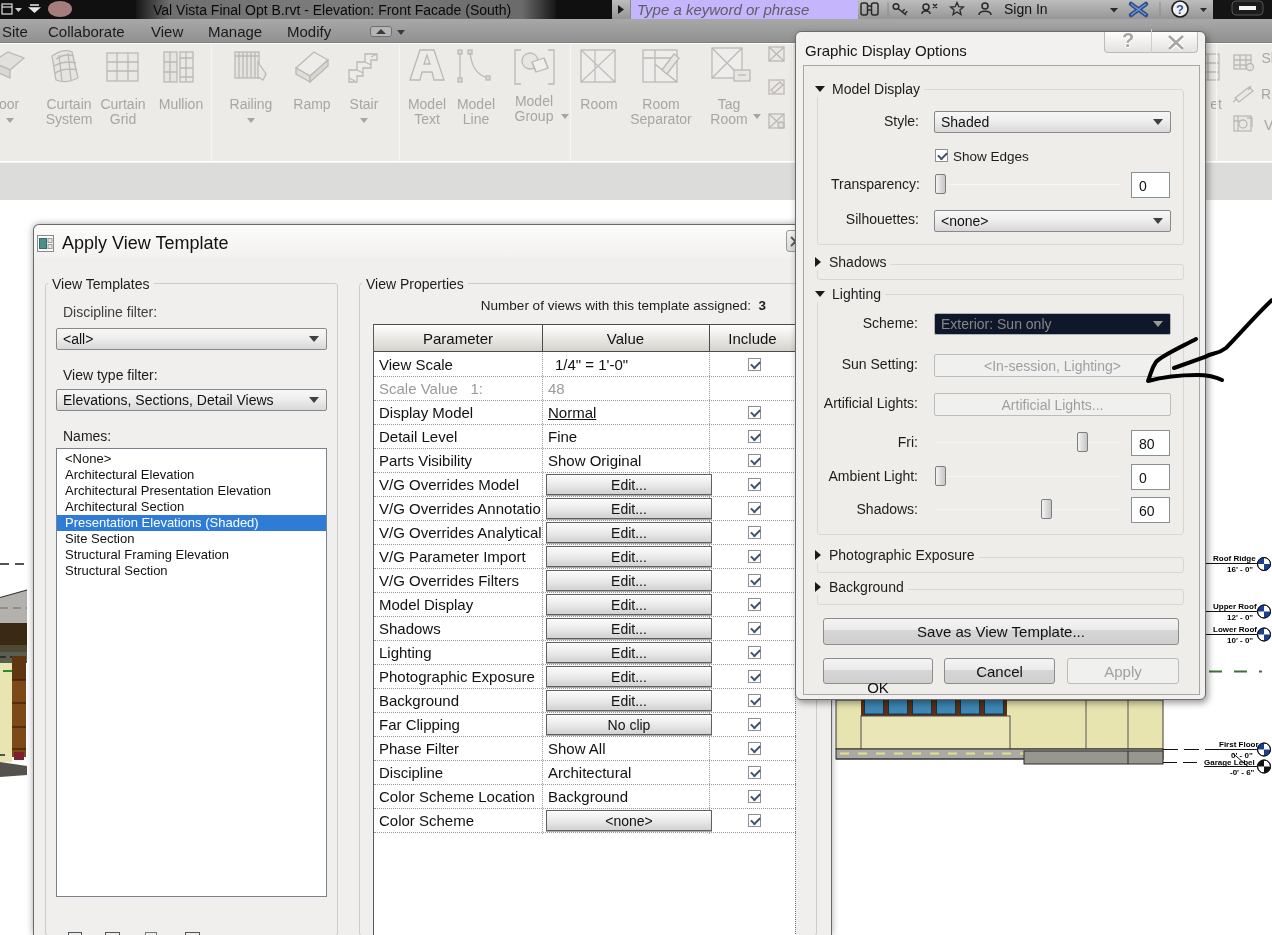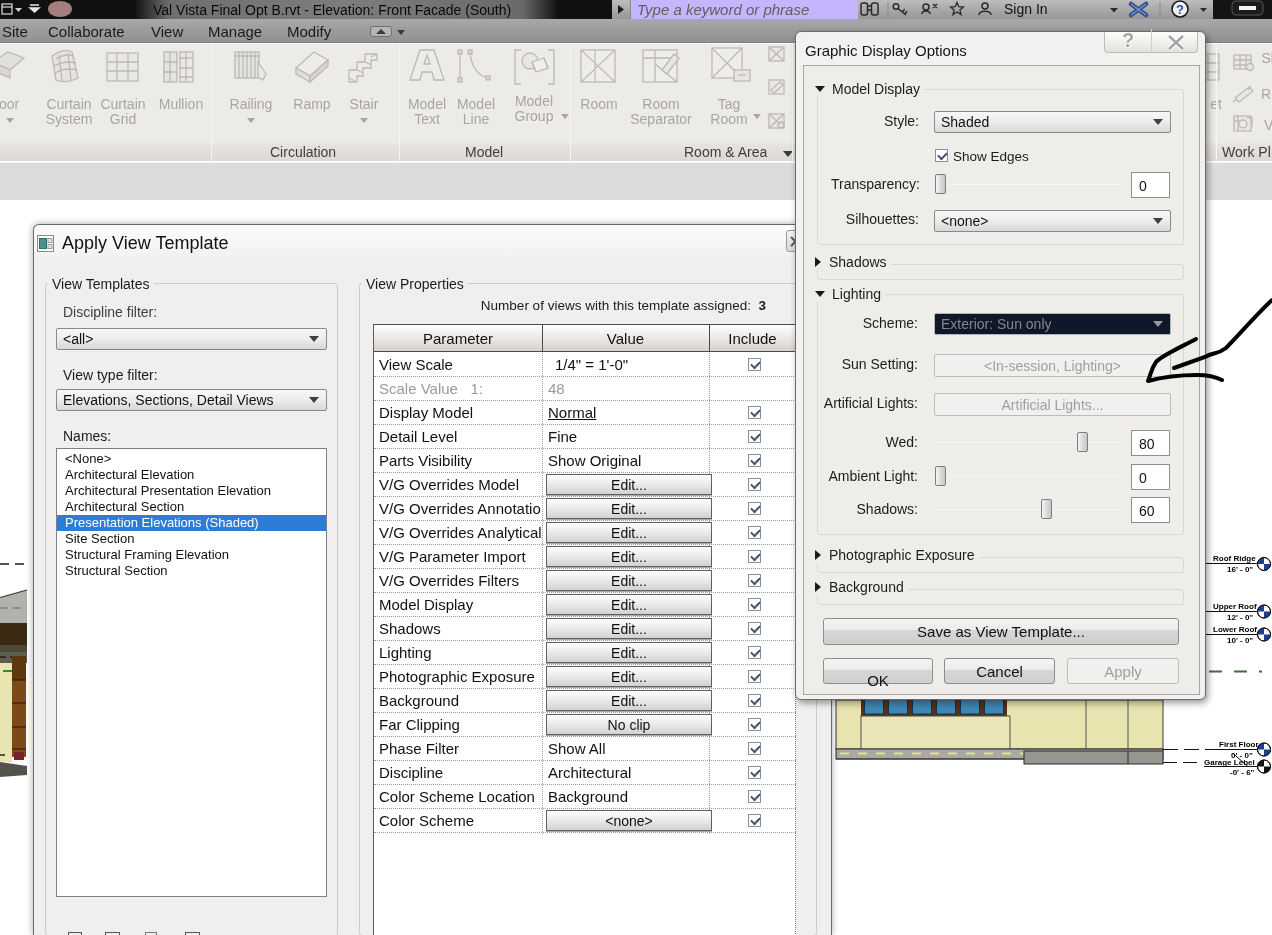--- a/index.html
+++ b/index.html
@@ -123,27 +123,20 @@
   <span class="tab" style="left:48px;">Collaborate</span>
   <span class="tab" style="left:151px;">View</span>
   <span class="tab" style="left:208px;">Manage</span>
   <span class="tab" style="left:287px;">Modify</span>
   <span class="abs" style="left:370px;top:7px;width:22px;height:11px;background:#b5b5b5;border:1px solid #6f6f6f;border-radius:3px;"></span>
   <span class="abs" style="left:376px;top:10px;width:0;height:0;border-left:5px solid transparent;border-right:5px solid transparent;border-bottom:5px solid #3a3a3a;"></span>
   <span class="abs" style="left:397px;top:11px;width:0;height:0;border-left:4px solid transparent;border-right:4px solid transparent;border-top:5px solid #3a3a3a;"></span>
 </div>
 
 <div class="abs" id="ribbon"></div>
-<div class="abs" id="grouplabels">
-  <span class="glabel" style="left:270px;">Circulation</span>
-  <span class="glabel" style="left:465px;">Model</span>
-  <span class="glabel" style="left:684px;">Room &amp; Area</span>
-  <span class="abs" style="left:783px;top:8px;width:0;height:0;border-left:5px solid transparent;border-right:5px solid transparent;border-top:6px solid #3a3a3a;"></span>
-  <span class="glabel" style="left:1222px;">Work Pl</span>
-</div>
 <div class="abs" id="ribbonicons" style="left:0;top:44px;width:1272px;height:117px;">
   <svg width="1272" height="117" viewBox="0 0 1272 117" style="position:absolute;left:0;top:0;">
     <g stroke="#bcb9b5" fill="none" stroke-width="1.3">
 
       <path d="M -8,18 L 8,8 L 24,14 L 10,26 Z" fill="#e2e0dc"></path>
       <path d="M -8,18 L 10,26 L 10,34 L -8,26 Z" fill="#dbd8d4"></path>
 
       <path d="M 52,12 Q 64,4 72,8 L 78,34 Q 66,40 56,36 Z" fill="#e6e4e0"></path>
       <path d="M 56,15 Q 65,9 74,12 M 54,22 Q 65,16 76,19 M 55,29 Q 66,23 77,26 M 59,11 L 62,37 M 68,9 L 71,36"></path>
 
@@ -547,41 +540,41 @@
     <div class="ghead" style="left:7px;top:220px;"><span class="tri-d"></span>Lighting</div>
     <div class="lbl" style="left:0;top:249px;width:114px;">Scheme:</div>
     <div class="combo dis" style="left:130px;top:247px;width:237px;height:22px;">
           <span class="ct">Exterior: Sun only</span>
           <span class="ca"></span>
         </div>
     <div class="lbl" style="left:0;top:290px;width:114px;">Sun Setting:</div>
     <div class="btn7 dis" style="left:130px;top:288px;width:237px;height:23px;font-size:14px;padding-top:3px;border-radius:2px;">&lt;In-session, Lighting&gt;</div>
     <div class="lbl" style="left:0;top:329px;width:114px;">Artificial Lights:</div>
     <div class="btn7 dis" style="left:130px;top:327px;width:237px;height:23px;font-size:14px;padding-top:3px;border-radius:2px;">Artificial Lights...</div>
-    <div class="lbl" style="left:0;top:368px;width:114px;">Wed:</div>
+    <div class="lbl" style="left:0;top:368px;width:114px;">Fri:</div>
     <div class="slider-track" style="left:131px;top:376px;width:186px;"></div>
     <div class="slider-thumb" style="left:273px;top:366px;"></div>
     <div class="vbox" style="left:327px;top:364px;">80</div>
     <div class="lbl" style="left:0;top:402px;width:114px;">Ambient Light:</div>
     <div class="slider-track" style="left:131px;top:410px;width:186px;"></div>
     <div class="slider-thumb" style="left:131px;top:400px;"></div>
     <div class="vbox" style="left:327px;top:398px;">0</div>
     <div class="lbl" style="left:0;top:435px;width:114px;">Shadows:</div>
     <div class="slider-track" style="left:131px;top:443px;width:186px;"></div>
     <div class="slider-thumb" style="left:237px;top:433px;"></div>
     <div class="vbox" style="left:327px;top:431px;">60</div>
 
     <div class="gbox" style="left:13px;top:491px;width:367px;height:16px;"></div>
     <div class="ghead" style="left:7px;top:481px;"><span class="tri-r"></span>Photographic Exposure</div>
 
     <div class="gbox" style="left:13px;top:523px;width:367px;height:16px;"></div>
     <div class="ghead" style="left:7px;top:513px;"><span class="tri-r"></span>Background</div>
 
     <div class="btn7" style="left:19px;top:552px;width:356px;height:27px;padding-top:4px;">Save as View Template...</div>
-    <div class="btn7" style="left:19px;top:592px;width:110px;height:26px;padding-top:13px;">OK</div>
+    <div class="btn7" style="left:19px;top:592px;width:110px;height:26px;padding-top:20px;">OK</div>
     <div class="btn7" style="left:140px;top:592px;width:111px;height:26px;padding-top:4px;">Cancel</div>
     <div class="btn7 dis" style="left:263px;top:592px;width:112px;height:26px;padding-top:4px;">Apply</div>
   </div>
 </div>
 
 <svg class="abs" id="arrow" width="1272" height="935" viewBox="0 0 1272 935" style="left:0;top:0;pointer-events:none;">
   <path d="M 1272,300 C 1255,316 1238,336 1226,348 C 1217,355 1213,352 1205,357 L 1174,368" fill="none" stroke="#000" stroke-width="4" stroke-linecap="round"></path>
   <path d="M 1196,339 C 1181,347 1161,356 1156,362 C 1151,369 1151,374 1148,381 C 1159,378 1179,375 1197,375 C 1209,375 1216,377 1222,380" fill="none" stroke="#000" stroke-width="4" stroke-linecap="round" stroke-linejoin="round"></path>
 </svg>
 

